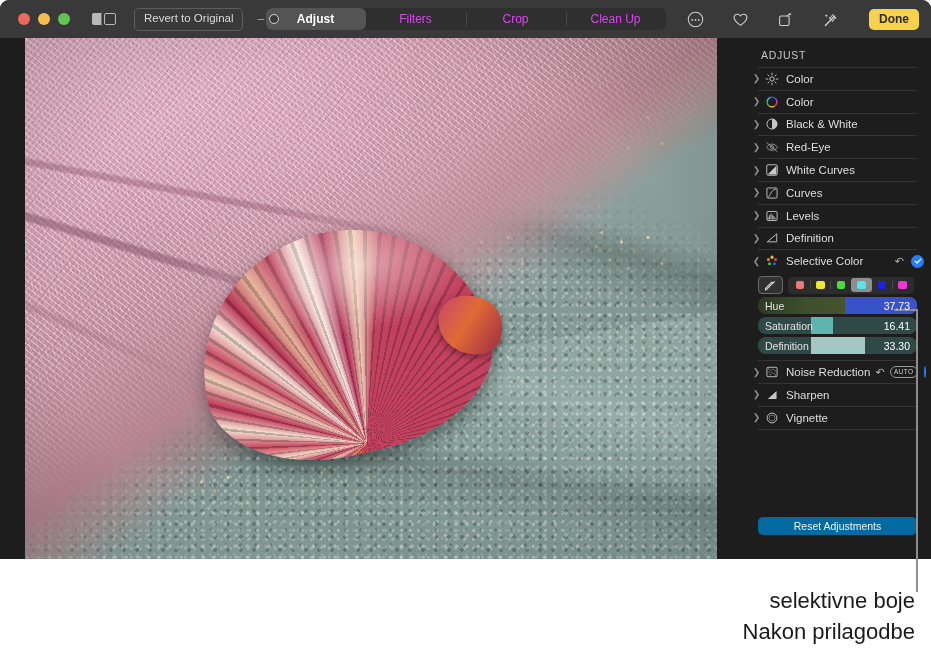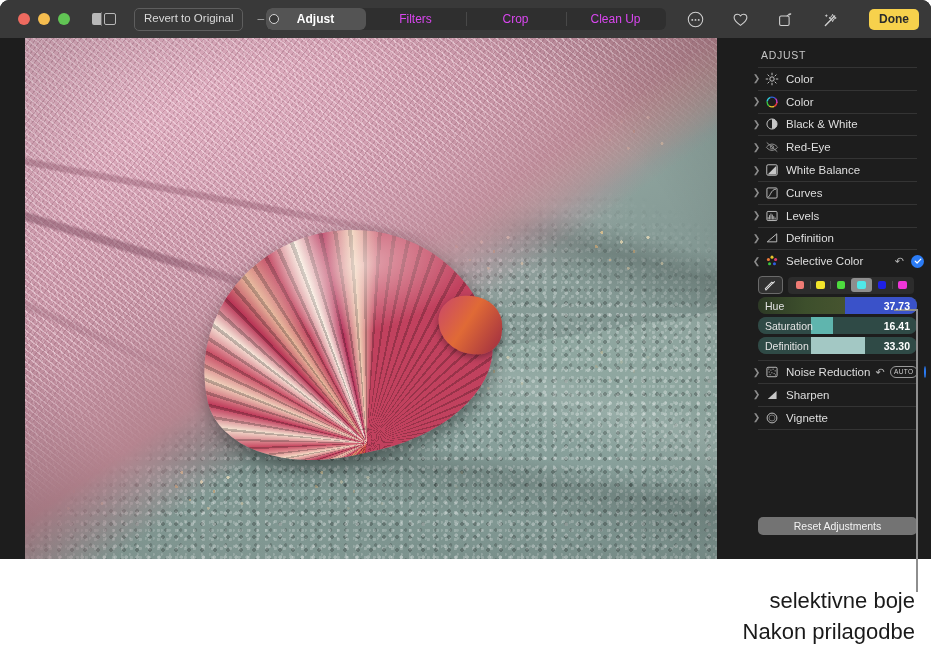--- a/index.html
+++ b/index.html
@@ -312,38 +312,38 @@
     overflow:hidden;background:#2b2b2b;
   }
   .sl-track{position:absolute;inset:0;}
   .sl-fill{position:absolute;left:0;top:0;bottom:0;}
   .sl-name{
     position:absolute;left:7px;top:0;bottom:0;display:flex;align-items:center;
     color:#e3e3e3;font-size:10.5px;z-index:3;
   }
   .sl-val{
     position:absolute;right:7px;top:0;bottom:0;display:flex;align-items:center;
-    color:#ffffff;font-size:10.5px;z-index:3;font-weight:bold;
+    color:#ffffff;font-size:10.5px;z-index:3;
   }
 
   
   .hue-base{background:linear-gradient(90deg,#2d3a25 0%, #3d4f2c 30%, #46542f 54%);}
   .hue-fill{background:#3a52c9;left:54.5%;right:0;}
   .sat-base{background:#2f4a46;}
   .sat-fill{background:#5fb5ae;left:33.5%;width:13.5%;}
   .lum-base{background:#2f4a46;}
   .lum-fill{background:#a3c8c4;left:33.5%;width:34%;}
   .rng-base{background:#2d2d2d;}
   .rng-fill{background:#6e6e6e;width:55%;}
 
   #reset-adjustments{
     position:absolute;left:14px;right:14px;bottom:24px;
     height:18px;line-height:18px;
     text-align:center;
-    background:#737373;border-radius:5px;
+    background:#0369a1;border-radius:5px;
     color:#f2f2f2;font-size:10.5px;
   }
 
   
   #callout{
     position:absolute;left:894px;top:309px;width:26px;height:283px;
     pointer-events:none;
   }
   #callout .h{position:absolute;left:0;top:0;width:24px;height:1.6px;background:#8e8e8e;}
   #callout .v{position:absolute;left:22.4px;top:0;width:1.6px;height:283px;background:#8e8e8e;}
@@ -521,21 +521,21 @@
 
     <div class="row-wrap">
       <div class="row">
         <span class="chev">❯</span>
         <span class="ricon">
           <svg viewBox="0 0 16 16" width="14" height="14">
             <rect x="2" y="2" width="12" height="12" rx="1.6" fill="none" stroke="#c7c7c7" stroke-width="1.05"></rect>
             <path d="M3 13 13 3v10z" fill="#c7c7c7"></path>
           </svg>
         </span>
-        <span class="rlabel">White Balance</span>
+        <span class="rlabel">White Curves</span>
       </div>
       <div class="hr"></div>
     </div>
 
     <div class="row-wrap">
       <div class="row">
         <span class="chev">❯</span>
         <span class="ricon">
           <svg viewBox="0 0 16 16" width="14" height="14">
             <rect x="2.2" y="2.2" width="11.6" height="11.6" rx="1.3" fill="none" stroke="#c7c7c7" stroke-width="1.05"></rect>

